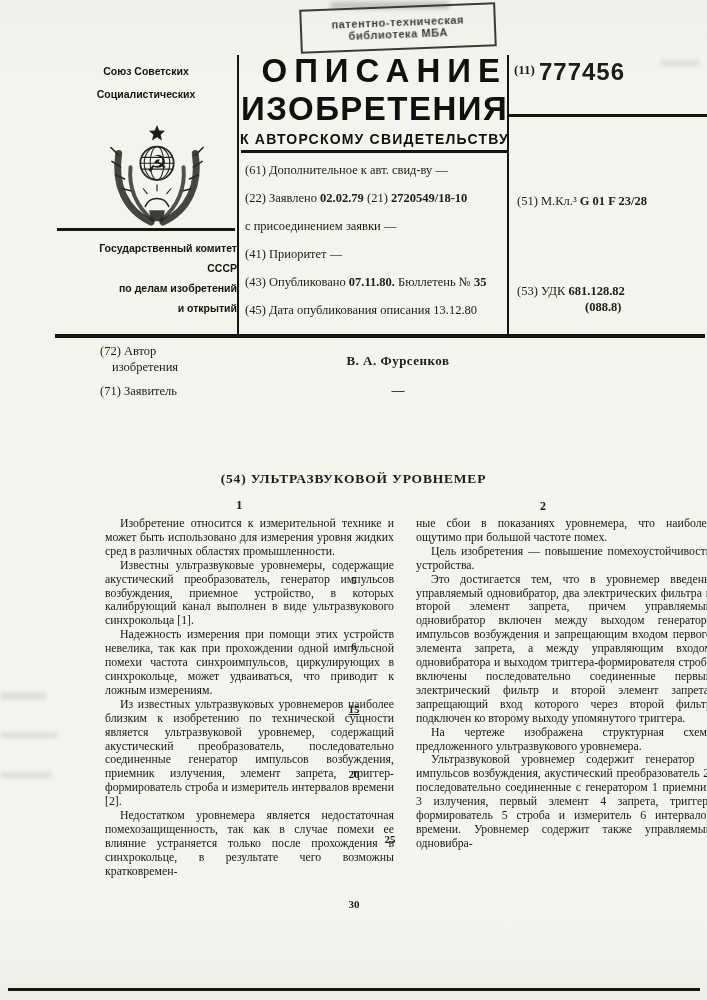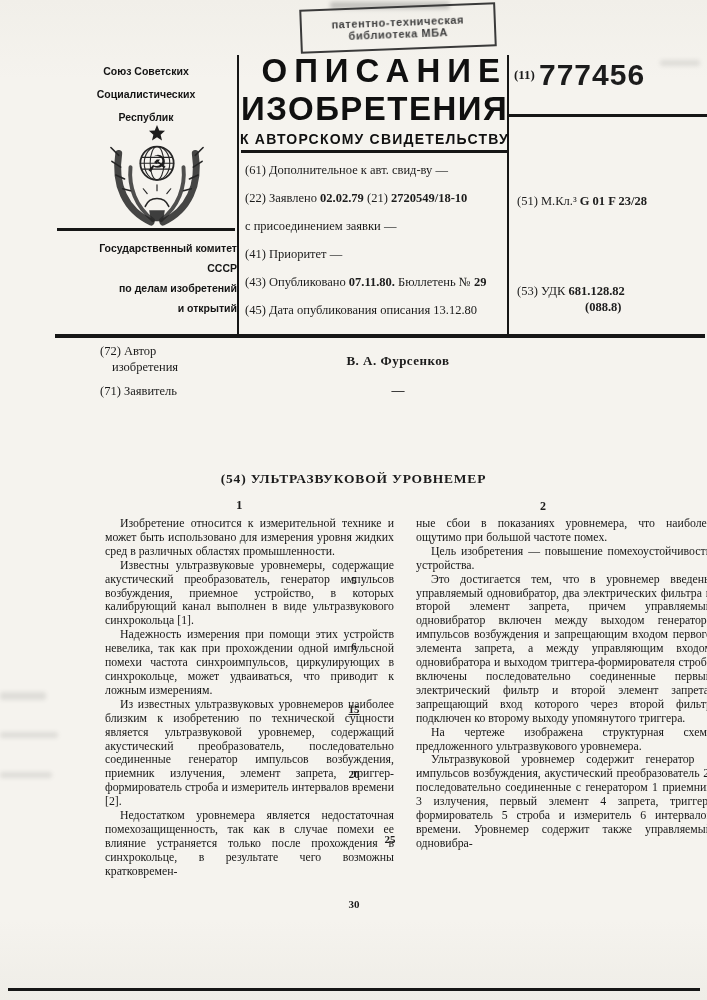--- a/index.html
+++ b/index.html
@@ -32,21 +32,21 @@
   .doc-title .t1{font-size:33px;line-height:38px;letter-spacing:7px;white-space:nowrap;}
   .doc-title .t2{font-size:33px;line-height:38px;letter-spacing:1.5px;white-space:nowrap;}
   .doc-subtitle{left:240px;top:131px;width:266px;text-align:center;
     font-family:"Liberation Sans",sans-serif;font-weight:bold;font-size:14px;letter-spacing:1.2px;color:#101010;white-space:nowrap;}
   .biblio{left:245px;top:163px;width:262px;font-size:12.5px;line-height:15px;}
   .biblio .row{margin-bottom:13px;white-space:nowrap;}
   .b{font-weight:bold;}
   
   .pubnum{left:514px;top:58px;white-space:nowrap;}
   .pubnum .code{font-size:13px;font-weight:bold;vertical-align:6px;}
-  .pubnum .num{font-family:"Liberation Sans",sans-serif;font-size:30px;font-weight:bold;letter-spacing:1px;}
+  .pubnum .num{font-family:"Liberation Sans",sans-serif;font-size:24px;font-weight:bold;letter-spacing:1px;}
   .cls{left:517px;top:194px;font-size:12.5px;white-space:nowrap;}
   .udc{left:517px;top:283px;font-size:12.5px;line-height:16px;}
   .udc .l2{margin-left:68px;}
   
   .f72a{left:100px;top:344px;font-size:12.5px;}
   .f72b{left:112px;top:360px;font-size:12.5px;}
   .author{left:318px;top:353px;width:160px;text-align:center;font-size:13px;font-weight:bold;letter-spacing:.5px;}
   .f71{left:100px;top:384px;font-size:12.5px;}
   .applicant{left:318px;top:382px;width:160px;text-align:center;font-size:13px;font-weight:bold;}
   
@@ -77,21 +77,20 @@
   <div class="abs vrule" style="left:507px;top:55px;height:281px;"></div>
   <div class="abs hrule" style="left:55px;top:334px;width:650px;height:3.5px;"></div>
   <div class="abs hrule" style="left:508px;top:114px;width:199px;height:2.5px;"></div>
   <div class="abs hrule" style="left:241px;top:150px;width:266px;height:3px;"></div>
   <div class="abs hrule" style="left:57px;top:228px;width:178px;height:2.5px;"></div>
   <div class="abs hrule" style="left:8px;top:988px;width:692px;height:2.5px;"></div>
 
   <div class="abs union">
     <div>Союз Советских</div>
     <div>Социалистических</div>
-    <div>Республик</div>
   </div>
 
   <svg class="abs arms" width="118" height="104" viewBox="0 0 120 106">
     <g stroke="#262626" fill="none" stroke-linecap="round">
 
       <path d="M54,100 C28,88 16,62 21,30" stroke-width="7" opacity=".85"></path>
       <path d="M66,100 C92,88 104,62 99,30" stroke-width="7" opacity=".85"></path>
 
       <path d="M56,98 C38,84 31,64 33,44" stroke-width="4" opacity=".8"></path>
       <path d="M64,98 C82,84 89,64 87,44" stroke-width="4" opacity=".8"></path>
@@ -126,21 +125,21 @@
     <div class="t1">ОПИСАНИЕ</div>
     <div class="t2">ИЗОБРЕТЕНИЯ</div>
   </div>
   <div class="abs doc-subtitle">К АВТОРСКОМУ СВИДЕТЕЛЬСТВУ</div>
 
   <div class="abs biblio">
     <div class="row">(61) Дополнительное к авт. свид-ву —</div>
     <div class="row"><span>(22) Заявлено</span> <span class="b">02.02.79</span> <span>(21)</span> <span class="b">2720549/18-10</span></div>
     <div class="row">с присоединением заявки —</div>
     <div class="row">(41) Приоритет —</div>
-    <div class="row"><span>(43) Опубликовано</span> <span class="b">07.11.80.</span> <span>Бюллетень №</span> <span class="b">29</span></div>
+    <div class="row"><span>(43) Опубликовано</span> <span class="b">07.11.80.</span> <span>Бюллетень №</span> <span class="b">35</span></div>
     <div class="row"><span>(45) Дата опубликования описания</span> <span>13.12.80</span></div>
   </div>
 
   <div class="abs pubnum">
     <span class="code">(11)</span>
     <span class="num">777456</span>
   </div>
   <div class="abs cls"><span>(51) М.Кл.³</span> <span class="b">G 01 F 23/28</span></div>
   <div class="abs udc">
     <div><span>(53) УДК</span> <span class="b">681.128.82</span></div>

